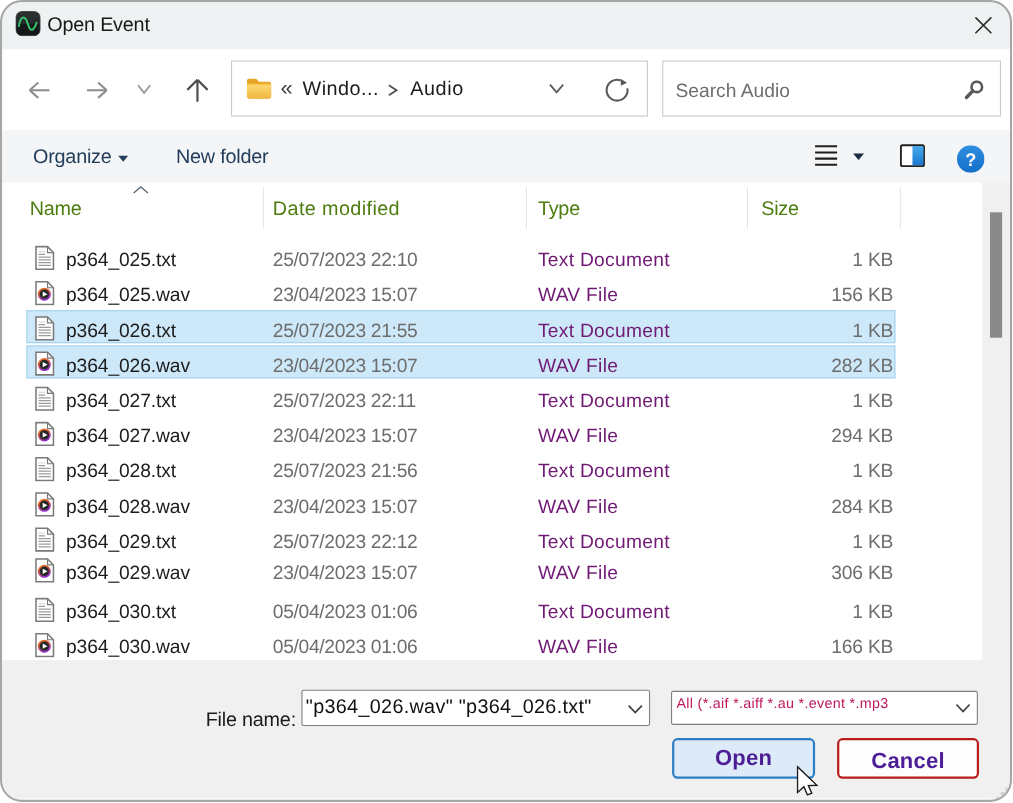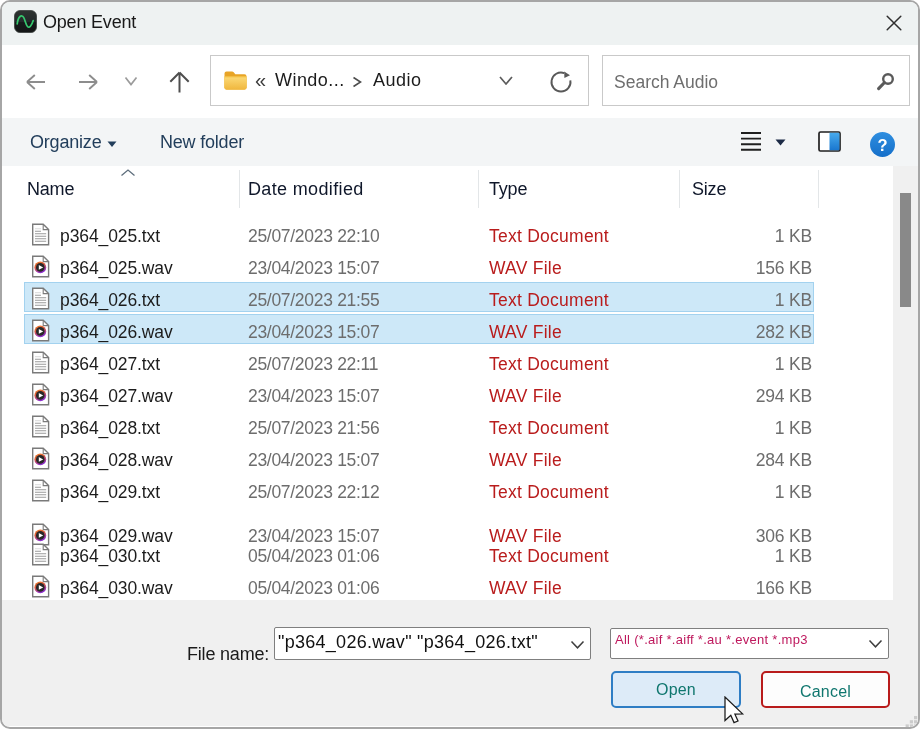--- a/index.html
+++ b/index.html
@@ -1,56 +1,56 @@
 <!DOCTYPE html>
 <html><head>
 <meta charset="utf-8">
 <style>
   * { margin:0; padding:0; box-sizing:border-box; }
   html,body { width:921px; height:730px; background:#fff; font-family:"Liberation Sans", sans-serif; }
   #win { position:absolute; left:0; top:0; width:920px; height:729px;
-         border:2px solid #a6a6a6; border-radius:10px; overflow:hidden; background:#fff; }
+         border:2px solid #a6a6a6; border-radius:20px; overflow:hidden; background:#fff; }
   .abs { position:absolute; }
   
   #titlebar { position:absolute; left:0; top:0; width:100%; height:43px; background:#eef2f2; }
   #apptitle { position:absolute; left:41px; top:10px; font-size:18px; color:#191919; letter-spacing:-0.2px; }
   
   #navrow { position:absolute; left:0; top:43px; width:100%; height:75px; background:#fff; }
   .bar { position:absolute; background:#fff; border:1px solid #8f8f8f; border-radius:4px; }
   #addr { left:208px; top:10px; width:379px; height:51px; border-radius:0; border-color:#c9c9c9; }
   #search { left:600px; top:10px; width:308px; height:51px; border-radius:0; border-color:#c9c9c9; }
   #searchtxt { position:absolute; left:11px; top:2px; line-height:49px; font-size:17.5px; color:#6e6e6e; }
   .crumb { position:absolute; top:0; line-height:49px; font-size:18px; color:#1b1b1b; letter-spacing:-0.2px; }
   
   #toolbar { position:absolute; left:0; top:116px; width:100%; height:48px; background:#f3f5f6; }
   .tbtxt { position:absolute; top:14px; font-size:18px; color:#223e5b; letter-spacing:-0.2px; }
   
   #headrow { position:absolute; left:0; top:164px; width:100%; height:44px; background:#fff; }
-  .hdr { position:absolute; top:13px; font-size:18px; color:#0f172a; letter-spacing:-0.2px; }
+  .hdr { position:absolute; top:13px; font-size:18px; color:#4d7c0f; letter-spacing:-0.2px; }
   .hsep { position:absolute; top:4px; width:1px; height:38px; background:#e3e6e8; }
   
   #list { position:absolute; left:0; top:210px; width:894px; height:390px; background:#fff; }
   .row { position:absolute; left:0; width:894px; height:32px; }
   .sel { position:absolute; left:22px; width:790px; height:30px; background:#cde8f8; border:1px solid #a3d2ef; }
   .nm  { position:absolute; left:58px; top:0; line-height:32px; font-size:17.5px; color:#1c1c1c; letter-spacing:-0.1px; }
   .dt  { position:absolute; left:246px; top:0; line-height:32px; font-size:17.5px; color:#6d6d6d; letter-spacing:-0.3px; }
-  .tp  { position:absolute; left:487px; top:0; line-height:32px; font-size:17.5px; color:#b91c1c; letter-spacing:0.25px; }
+  .tp  { position:absolute; left:487px; top:0; line-height:32px; font-size:17.5px; color:#701a75; letter-spacing:0.25px; }
   .sz  { position:absolute; left:690px; width:120px; top:0; line-height:32px; font-size:17.5px; color:#6d6d6d; text-align:right; letter-spacing:-0.2px; }
   .ric { position:absolute; left:29px; top:3px; }
   
   #sbtrack { position:absolute; left:891px; top:164px; width:26px; height:436px; background:#f0f0f0; }
   #sbthumb { position:absolute; left:6px; top:28px; width:11px; height:114px; background:#898989; }
   
   #bottom { position:absolute; left:0; top:598px; width:100%; height:126px; background:#f0f0f0; }
   #fnlabel { position:absolute; left:185px; top:44px; font-size:18px; color:#1b1b1b; letter-spacing:-0.2px; }
   #fncombo { position:absolute; left:272px; top:27px; width:317px; height:33px; background:#fff; border:1px solid #7f7f7f; border-radius:2px; }
   #fntext { position:absolute; left:3px; top:4px; font-size:18px; color:#101010; letter-spacing:0.28px; white-space:nowrap; }
   #ftcombo { position:absolute; left:608px; top:28px; width:279px; height:31px; background:#fff; border:1px solid #7f7f7f; border-radius:2px; overflow:hidden; }
   #fttext { position:absolute; left:4px; top:3px; width:251px; overflow:hidden; font-size:13px; color:#be185d; letter-spacing:0.28px; white-space:nowrap; }
-  .btn { position:absolute; top:71px; height:37px; border-radius:5px; font-size:16px; color:#0f766e; text-align:center; line-height:36px; letter-spacing:0.2px; }
+  .btn { position:absolute; top:71px; height:37px; border-radius:5px; font-size:20px; color:#4c1d95; text-align:center; line-height:36px; letter-spacing:0.2px;font-weight:bold; }
   #open   { left:609px; width:130px; background:#ddebf8; border:2px solid #2e7dc4; line-height:33px; }
   #cancel { left:759px; width:129px; background:#fdfdfd; border:2px solid #b91c1c; line-height:38px; }
 </style>
 </head>
 <body>
 <div id="win">
 
   <div id="titlebar">
     <svg class="abs" style="left:12px;top:8px" width="23" height="23" viewBox="0 0 23 23">
       <defs>
@@ -312,21 +312,21 @@
   <path d="M1.7 1.2 H12.2 L17.6 6.6 V21.8 H1.7 Z" fill="#fff" stroke="#7a7a7a" stroke-width="1.4"></path>
   <path d="M12.2 1.2 V6.6 H17.6" fill="none" stroke="#7a7a7a" stroke-width="1.1"></path>
   <path d="M4 5.7 H10" stroke="#dcdcdc" stroke-width="1.15"></path>
   <path d="M4 8.2 H10 M4 10.7 H15.2 M4 13.2 H15.2 M4 15.7 H15.2 M4 18.2 H15.2" stroke="#9b9b9b" stroke-width="1.15"></path>
 </svg>
         <span class="nm">p364_029.txt</span>
         <span class="dt">25/07/2023 22:12</span>
         <span class="tp">Text Document</span>
         <span class="sz">1 KB</span>
       </div>
-<div class="row" style="top:308px">
+<div class="row" style="top:292px">
         <svg class="ric" width="19" height="23" viewBox="0 0 19 23">
   <defs>
             <linearGradient id="wg9" x1="0" y1="0" x2="0.4" y2="1">
     <stop offset="0" stop-color="#f08123"></stop>
               <stop offset="0.45" stop-color="#d95a3c"></stop>
               <stop offset="1" stop-color="#8e2ed0"></stop>
   </linearGradient>
           </defs>
   <path d="M1.7 1.2 H12.2 L17.6 6.6 V21.8 H1.7 Z" fill="#fff" stroke="#7a7a7a" stroke-width="1.4"></path>
   <path d="M12.2 1.2 V6.6 H17.6" fill="none" stroke="#7a7a7a" stroke-width="1.1"></path>

